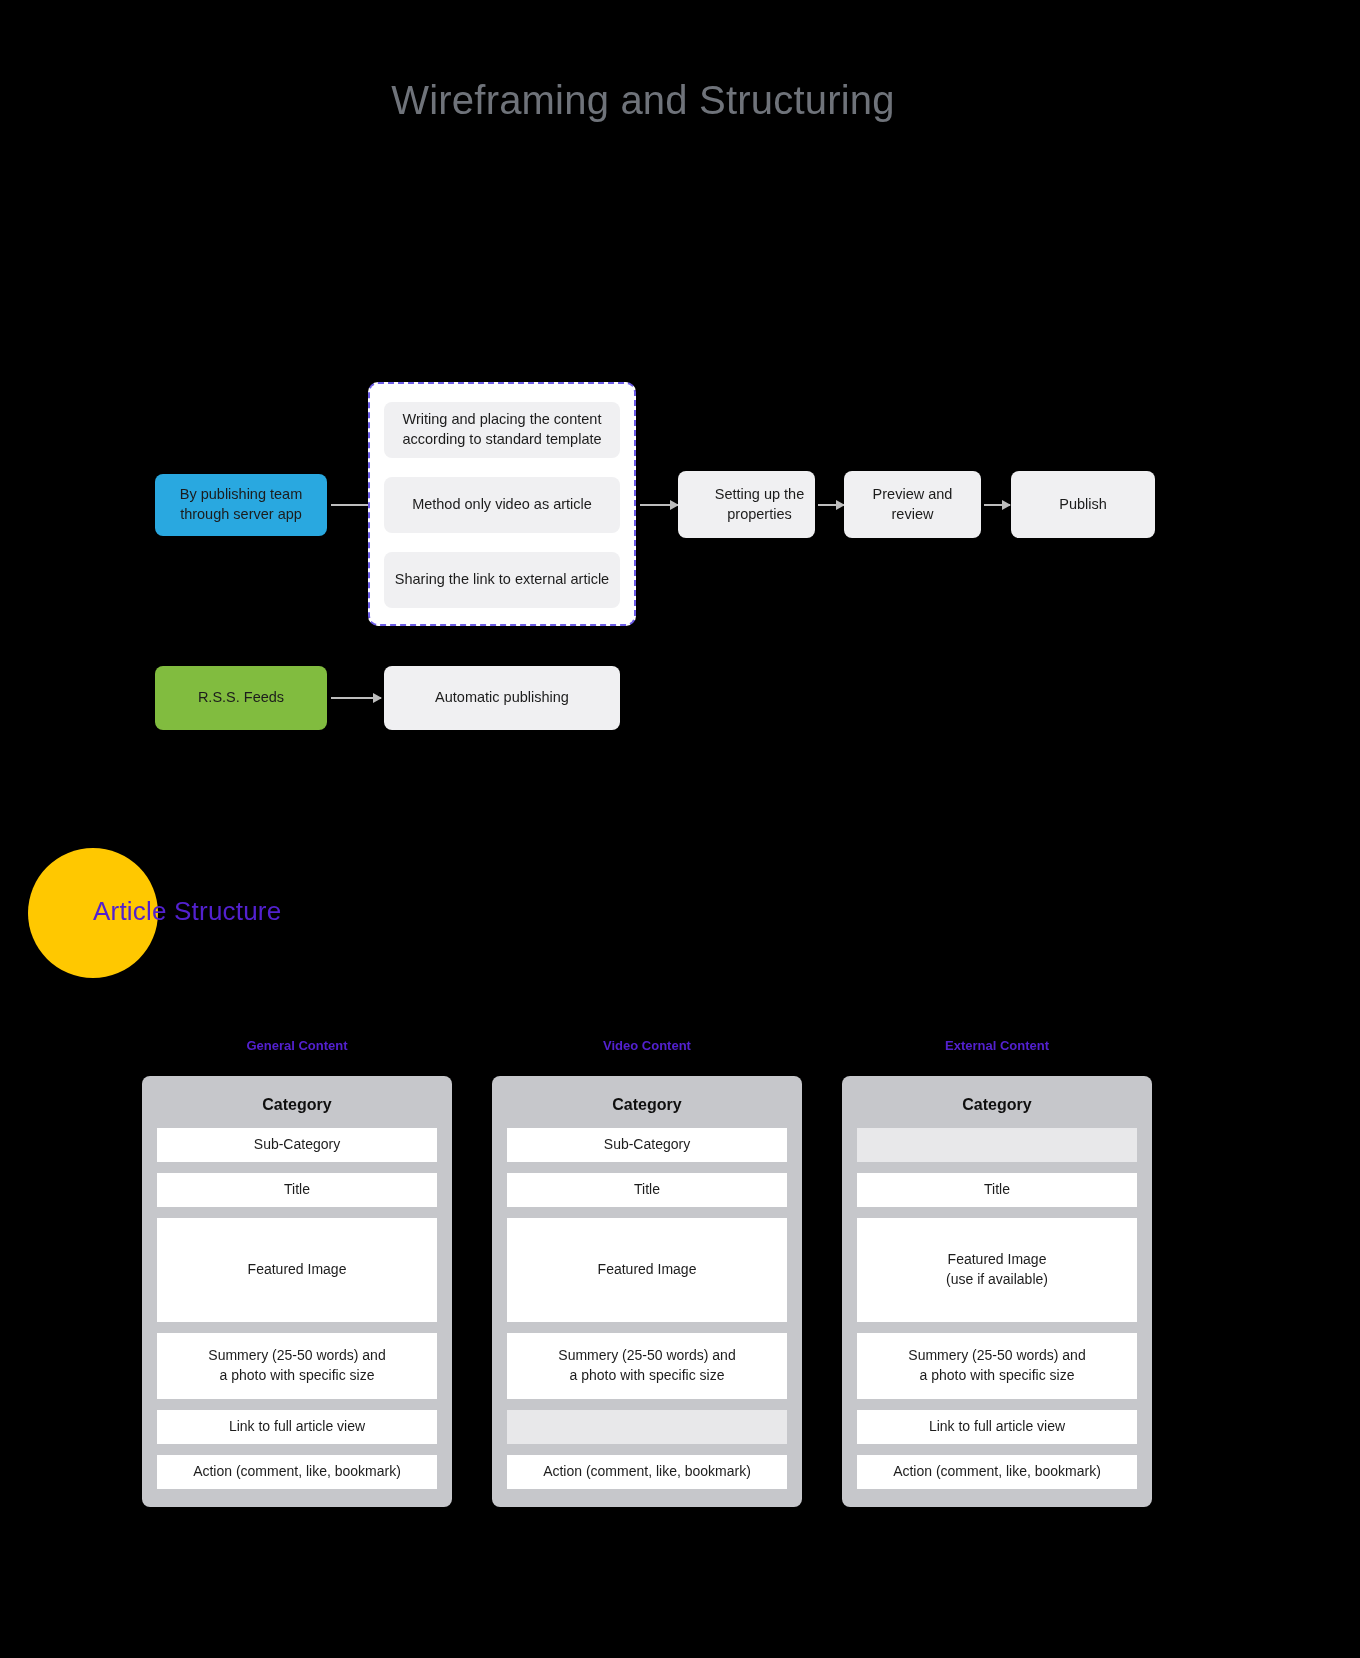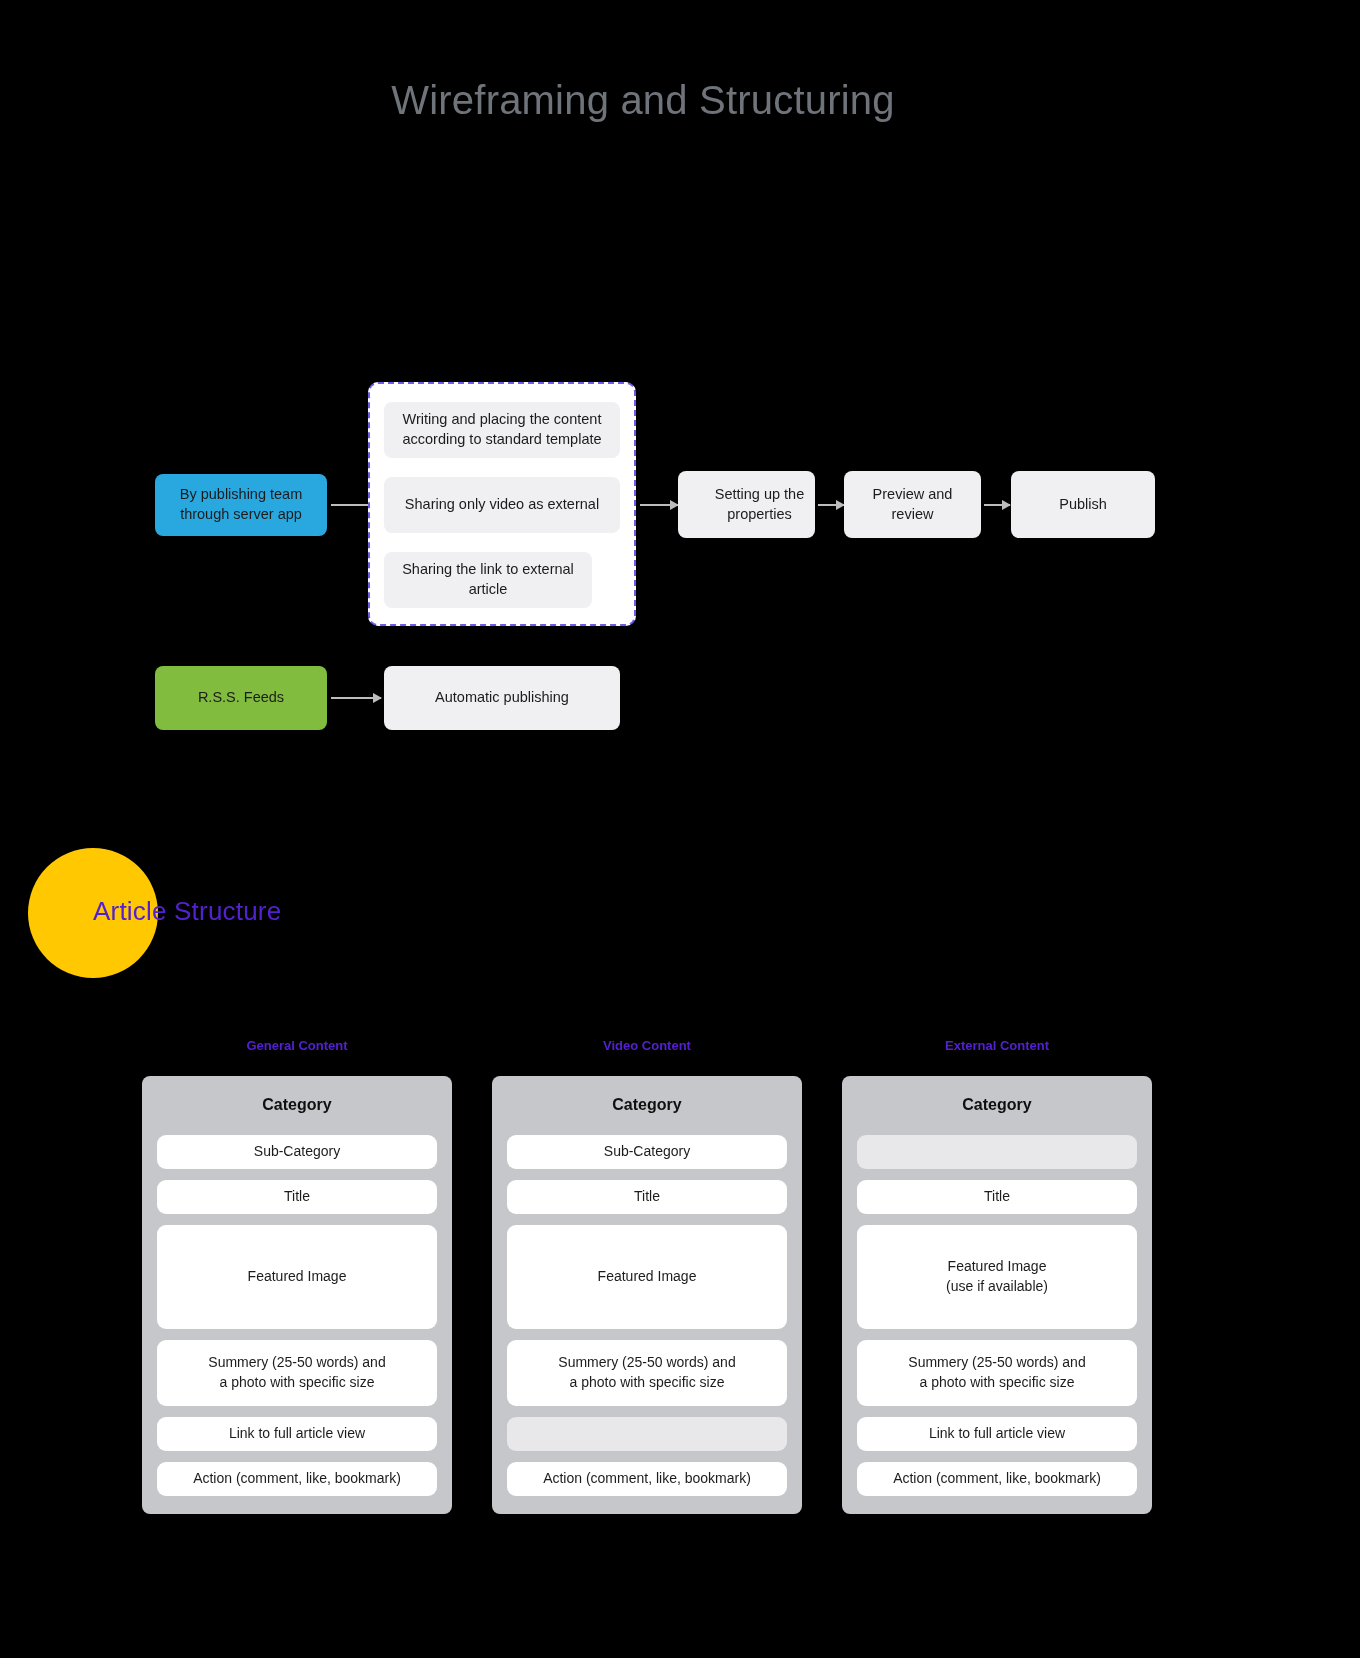--- a/index.html
+++ b/index.html
@@ -121,31 +121,30 @@
   }
   .wf-category {
     text-align: center;
     font-size: 16px;
     font-weight: bold;
     color: #0f0f0f;
     padding: 6px 0 14px 0;
   }
   .wf-row {
     background: #ffffff;
-    border-radius: 9px;
+    border-radius: 0;
     margin-bottom: 11px;
     display: flex;
     align-items: center;
     justify-content: center;
     text-align: center;
     font-size: 14px;
     line-height: 1.4;
     color: #1c1c1c;
     padding: 6px 8px;
-    margin-top: 7px;
   }
   .wf-row.empty { background: #e8e8ea; }
   .wf-row:last-child { margin-bottom: 0; }
   .h-sm  { height: 34px; }
   .h-img { height: 104px; }
   .h-sum { height: 66px; padding-left: 8px; }
 </style>
 </head>
 <body>
 
@@ -155,22 +154,22 @@
 
 
   <div>
 
     <div class="flow-box blue" style="left:155px; top:474px; width:172px; height:62px;">By publishing team<br>through server app</div>
 
     <div class="arrow" style="left:331px; top:504px; width:48px;"></div>
 
     <div class="group-card" style="left:368px; top:382px; width:268px; height:244px;"></div>
     <div class="group-inner" style="left:384px; top:402px; width:236px; height:56px;">Writing and placing the content<br>according to standard template</div>
-    <div class="group-inner" style="left:384px; top:477px; width:236px; height:56px;">Sharing only video as external</div>
-    <div class="group-inner" style="left:384px; top:552px; width:208px; height:56px;">Sharing the link to external article</div>
+    <div class="group-inner" style="left:384px; top:477px; width:236px; height:56px;">Method only video as article</div>
+    <div class="group-inner" style="left:384px; top:552px; width:236px; height:56px;">Sharing the link to external article</div>
 
     <div class="arrow" style="left:640px; top:504px; width:38px;"></div>
 
     <div class="flow-box grey" style="left:678px; top:471px; width:137px; height:67px;padding-left:36px;">Setting up the<br>properties</div>
 
     <div class="arrow" style="left:818px; top:504px; width:26px;"></div>
 
     <div class="flow-box grey" style="left:844px; top:471px; width:137px; height:67px;">Preview and<br>review</div>
 
     <div class="arrow" style="left:984px; top:504px; width:26px;"></div>

